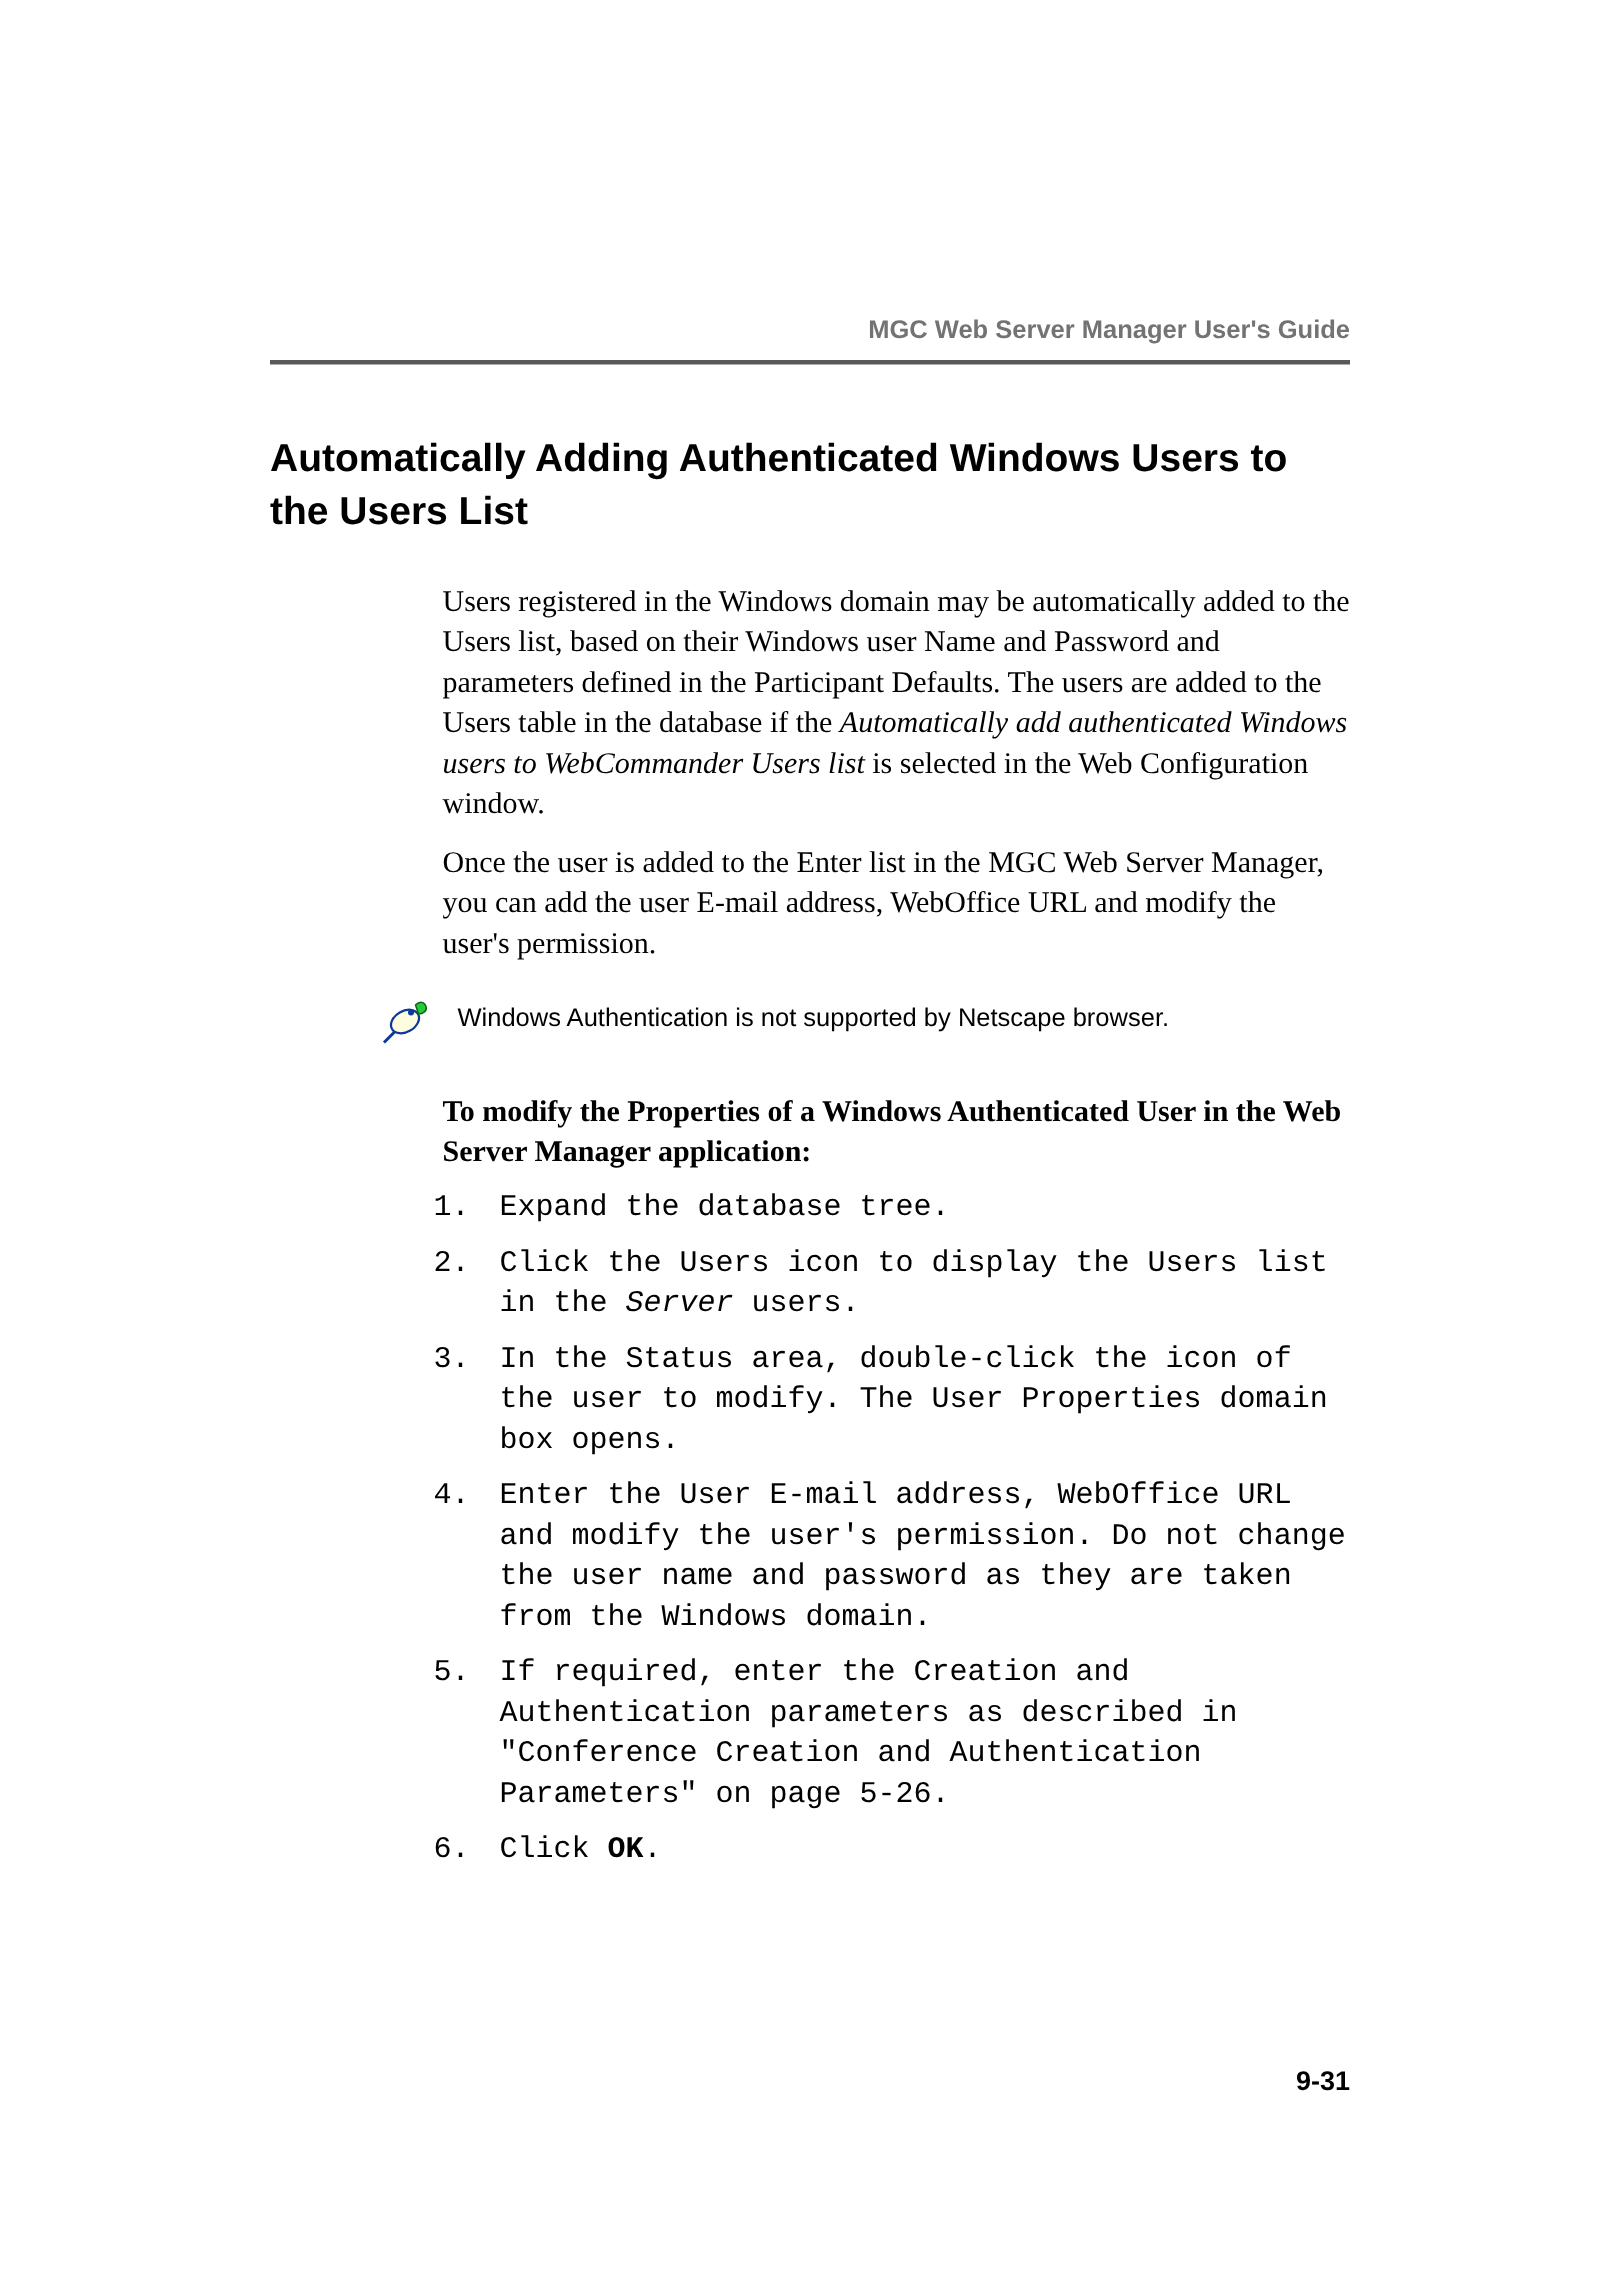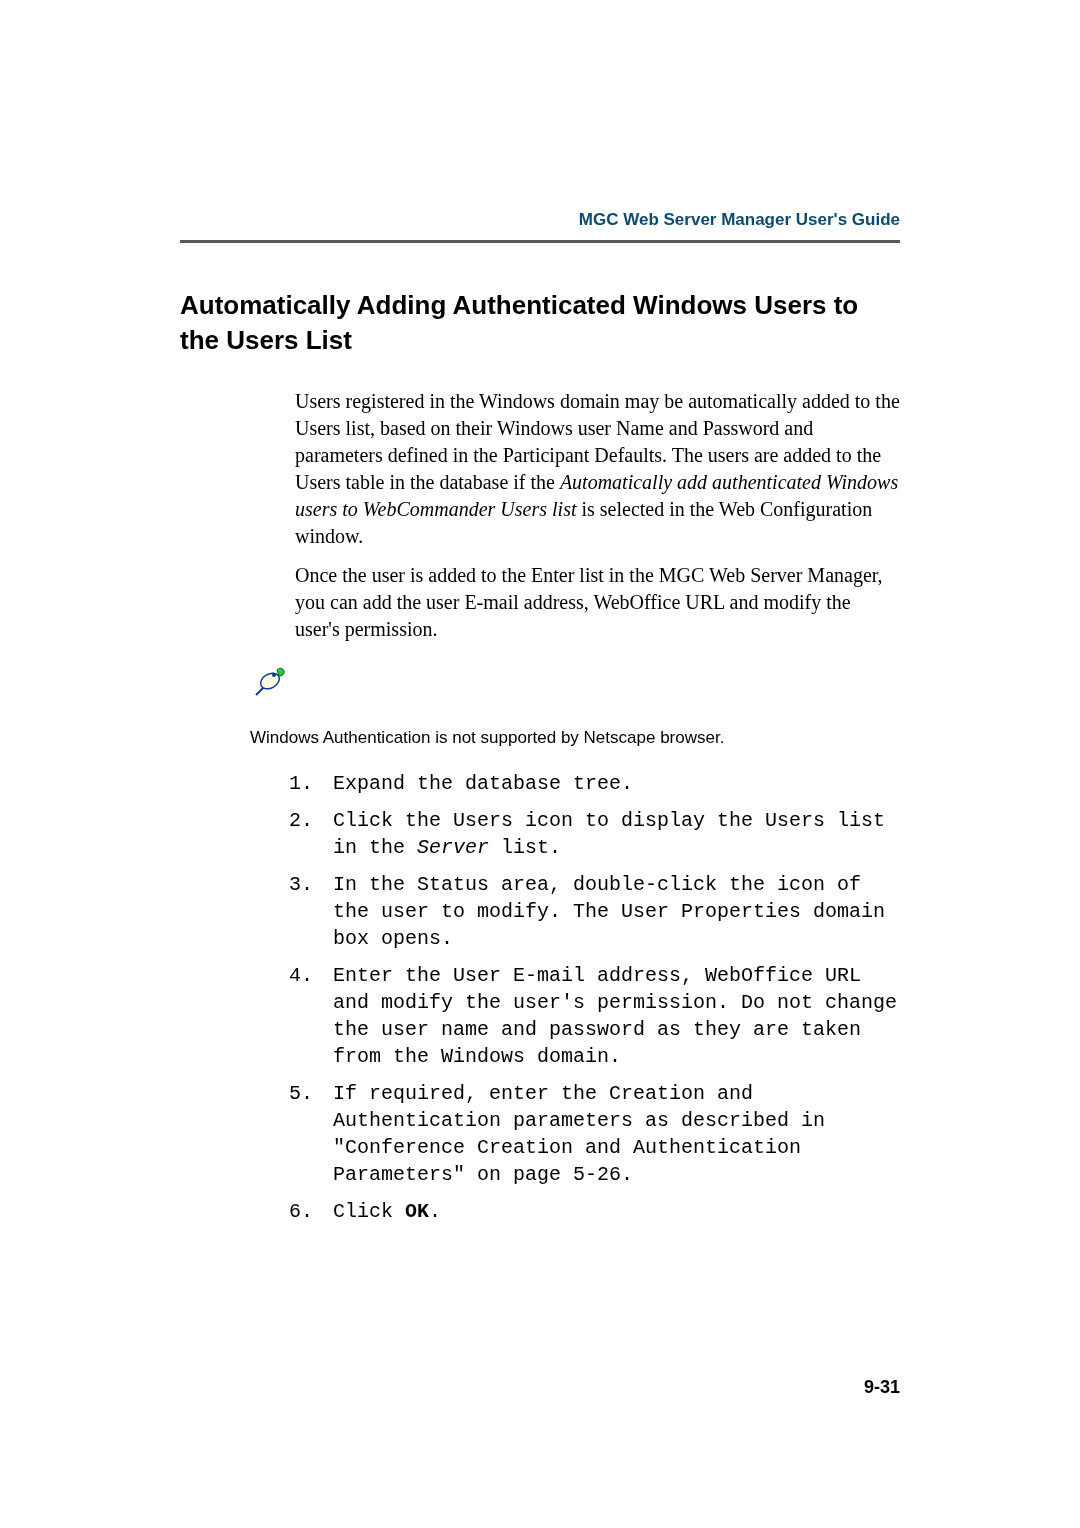--- a/index.html
+++ b/index.html
@@ -13,21 +13,21 @@
     position: relative;
   }
   .page {
     padding: 210px 180px 60px 180px;
   }
   .running-header {
     text-align: right;
     font-family: Arial, Helvetica, sans-serif;
     font-weight: bold;
     font-size: 17px;
-    color: #0c4a6e;
+    color: #737373;
     margin-bottom: 10px;
   }
   .hr {
     height: 3px;
     background: #595959;
     margin-bottom: 45px;
   }
   .section-title {
     font-family: Arial, Helvetica, sans-serif;
     font-weight: bold;
@@ -43,21 +43,20 @@
     font-size: 20px;
     line-height: 1.35;
     margin: 0 0 12px 0;
   }
   .italic { font-style: italic; }
   .note-row {
     display: flex;
     align-items: flex-start;
     margin: 18px 0 22px -45px;
     gap: 15px;
-    flex-direction: column;
   }
   .note-icon svg {
     width: 40px;
     height: 40px;
     flex: 0 0 40px;
   }
   .note-text {
     font-family: Arial, Helvetica, sans-serif;
     font-size: 17px;
     margin-top: 8px;
@@ -110,27 +109,28 @@
         <svg viewBox="0 0 40 40">
           <path d="M6 34 L18 22" stroke="#0a3a9a" stroke-width="2" fill="none"></path>
           <ellipse cx="20" cy="20" rx="10" ry="7" transform="rotate(-30 20 20)" fill="#fffde0" stroke="#0a3a9a" stroke-width="1.5"></ellipse>
           <path d="M27 9 C30 6 33 7 34 10 C35 13 32 15 29 15 Z" fill="#28c83c" stroke="#0a6a14" stroke-width="1"></path>
           <circle cx="24" cy="14" r="2" fill="#0a3a9a"></circle>
         </svg>
       </span>
       <div class="note-text">Windows Authentication is not supported by Netscape browser.</div>
     </div>
 
+    <div class="subheading">To modify the Properties of a Windows Authenticated User in the Web Server Manager application:</div>
 
     <ol class="steps">
       <li>
         <span>Expand the database tree.</span>
       </li>
       <li>
-        <span>Click the Users icon to display the Users list in the </span><span class="italic">Server</span><span> list.</span>
+        <span>Click the Users icon to display the Users list in the </span><span class="italic">Server</span><span> users.</span>
       </li>
       <li>
         <span>In the Status area, double-click the icon of the user to modify. The User Properties domain box opens.</span>
       </li>
       <li>
         <span>Enter the User E-mail address, WebOffice URL and modify the user's permission. Do not change the user name and password as they are taken from the Windows domain.</span>
       </li>
       <li>
         <span>If required, enter the Creation and Authentication parameters as described in "Conference Creation and Authentication Parameters" on page 5-26.</span>
       </li>

